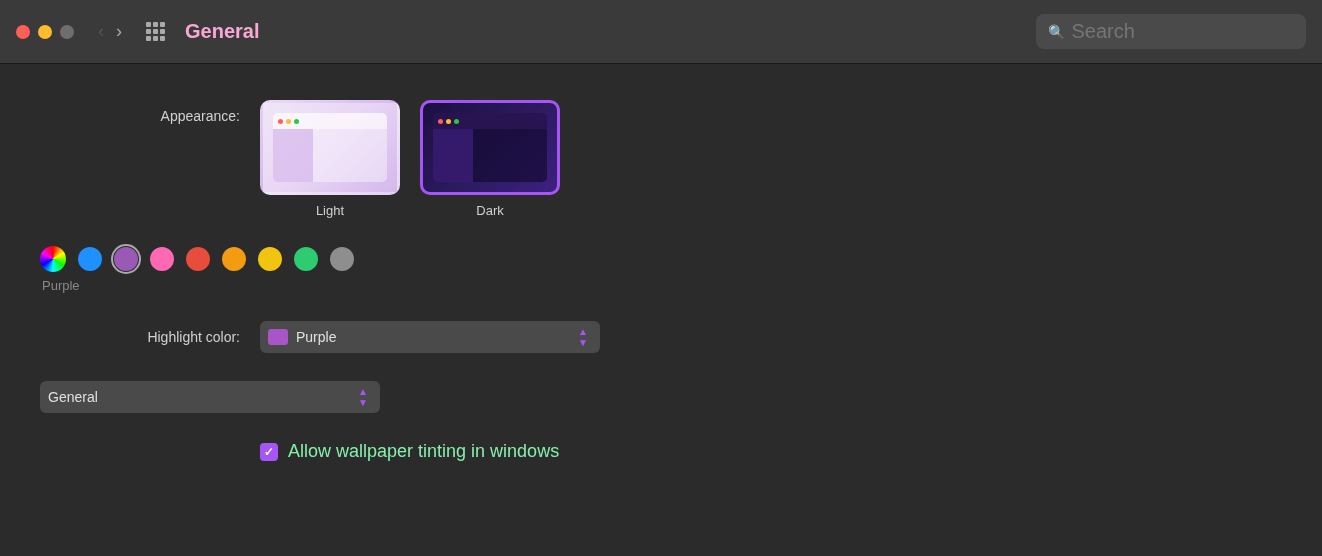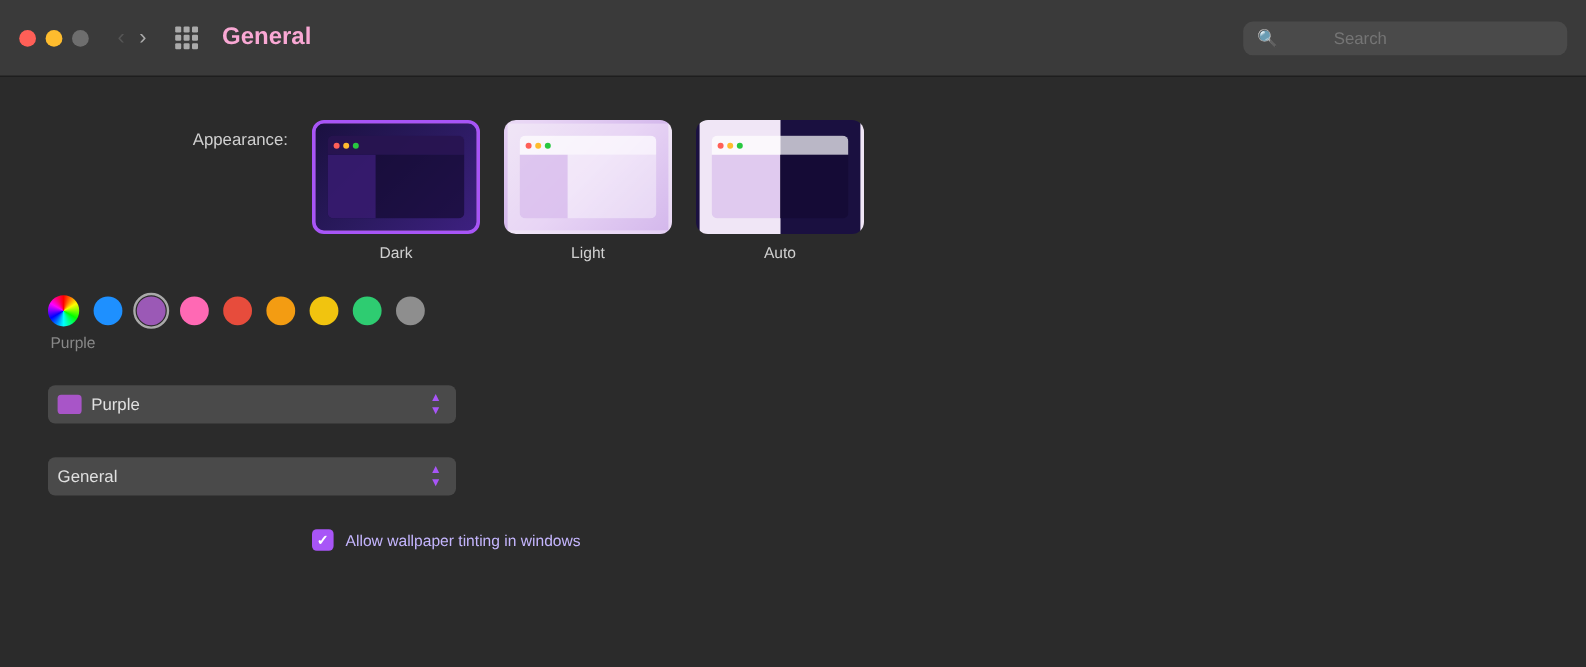--- a/index.html
+++ b/index.html
@@ -81,23 +81,22 @@
     .search-icon {
       color: #888;
       font-size: 14px;
     }
 
     .search-input {
       background: none;
       border: none;
       outline: none;
       color: #999;
-      font-size: 14px;
+      font-size: 20px;
       width: 100%;
-      margin-left: 40px;
     }
 
     .content {
       padding: 36px 40px;
       display: flex;
       flex-direction: column;
       gap: 28px;
     }
 
     .row {
@@ -316,22 +315,22 @@
       flex-shrink: 0;
     }
 
     .checkmark {
       color: white;
       font-size: 12px;
       font-weight: bold;
     }
 
     .checkbox-label {
-      font-size: 13px;
-      color: #c4b5fd;
+      font-size: 18px;
+      color: #86efac;
       text-align: right;
     }
   </style>
 </head>
 <body>
 
 <div class="titlebar">
   <div class="window-controls">
     <button class="btn-red"></button>
     <button class="btn-yellow"></button>
@@ -361,75 +360,57 @@
     <span class="search-icon">🔍</span>
     <input class="search-input" type="text" placeholder="Search" style="">
   </div>
 </div>
 
 <div class="content">
 
   <div class="row">
     <div class="row-label">Appearance:</div>
     <div class="appearance-options">
+
+      <div class="appearance-option">
+        <div class="appearance-thumb thumb-light">
+          <div class="thumb-inner">
+            <div class="thumb-window">
+              <div class="thumb-titlebar-light">
+                <div class="thumb-dot thumb-dot-r"></div>
+                <div class="thumb-dot thumb-dot-y"></div>
+                <div class="thumb-dot thumb-dot-g"></div>
+              </div>
+              <div class="thumb-body-light">
+                <div class="thumb-sidebar-light"></div>
+              </div>
+            </div>
+          </div>
+        </div>
+        <span class="appearance-label">Light</span>
+      </div>
 
       <div class="appearance-option">
         <div class="appearance-thumb thumb-dark selected">
           <div class="thumb-inner">
             <div class="thumb-window">
               <div class="thumb-titlebar-dark">
                 <div class="thumb-dot thumb-dot-r"></div>
                 <div class="thumb-dot thumb-dot-y"></div>
                 <div class="thumb-dot thumb-dot-g"></div>
               </div>
               <div class="thumb-body-dark">
                 <div class="thumb-sidebar-dark"></div>
               </div>
             </div>
           </div>
         </div>
         <span class="appearance-label">Dark</span>
       </div>
 
-      <div class="appearance-option">
-        <div class="appearance-thumb thumb-light">
-          <div class="thumb-inner">
-            <div class="thumb-window">
-              <div class="thumb-titlebar-light">
-                <div class="thumb-dot thumb-dot-r"></div>
-                <div class="thumb-dot thumb-dot-y"></div>
-                <div class="thumb-dot thumb-dot-g"></div>
-              </div>
-              <div class="thumb-body-light">
-                <div class="thumb-sidebar-light"></div>
-              </div>
-            </div>
-          </div>
-        </div>
-        <span class="appearance-label">Light</span>
-      </div>
-
-      <div class="appearance-option">
-        <div class="appearance-thumb thumb-auto">
-          <div class="thumb-inner">
-            <div class="thumb-window">
-              <div class="thumb-titlebar-light">
-                <div class="thumb-dot thumb-dot-r"></div>
-                <div class="thumb-dot thumb-dot-y"></div>
-                <div class="thumb-dot thumb-dot-g"></div>
-              </div>
-              <div style="display:flex; height:calc(100% - 16px);">
-                <div style="width:50%; background: rgba(200,160,230,0.4);"></div>
-                <div style="width:50%; background: rgba(20,10,50,0.7);"></div>
-              </div>
-            </div>
-          </div>
-        </div>
-        <span class="appearance-label">Auto</span>
-      </div>
 
     </div>
   </div>
 
   <div class="row">
     <div class="accent-section">
       <div class="accent-colors">
 
         <div class="color-swatch" style="background: conic-gradient(red, yellow, lime, cyan, blue, magenta, red); width:26px; height:26px;">
         </div>
@@ -440,20 +421,21 @@
         <div class="color-swatch" style="background:#f39c12;"></div>
         <div class="color-swatch" style="background:#f1c40f;"></div>
         <div class="color-swatch" style="background:#2ecc71;"></div>
         <div class="color-swatch" style="background:#8e8e8e;"></div>
       </div>
       <div class="accent-name">Purple</div>
     </div>
   </div>
 
   <div class="row">
+    <div class="row-label">Highlight color:</div>
     <div class="custom-select">
       <div class="select-left">
         <div class="select-color-preview"></div>
         <span class="select-value">Purple</span>
       </div>
       <div class="select-arrows">
         <span>▲</span>
         <span>▼</span>
       </div>
     </div>

